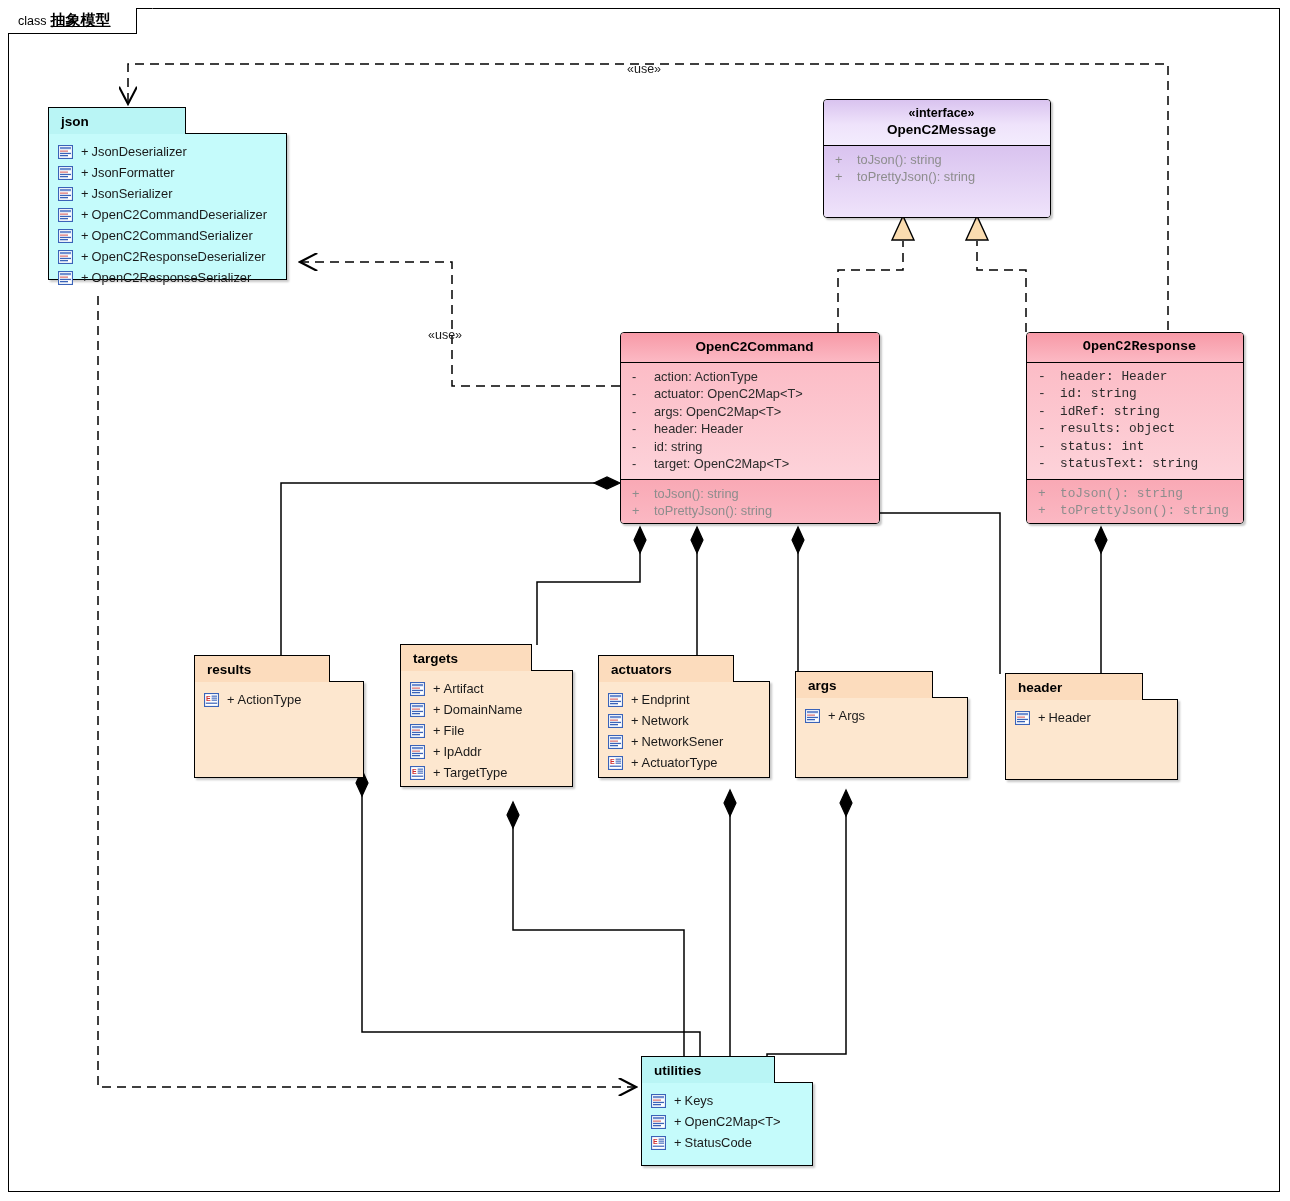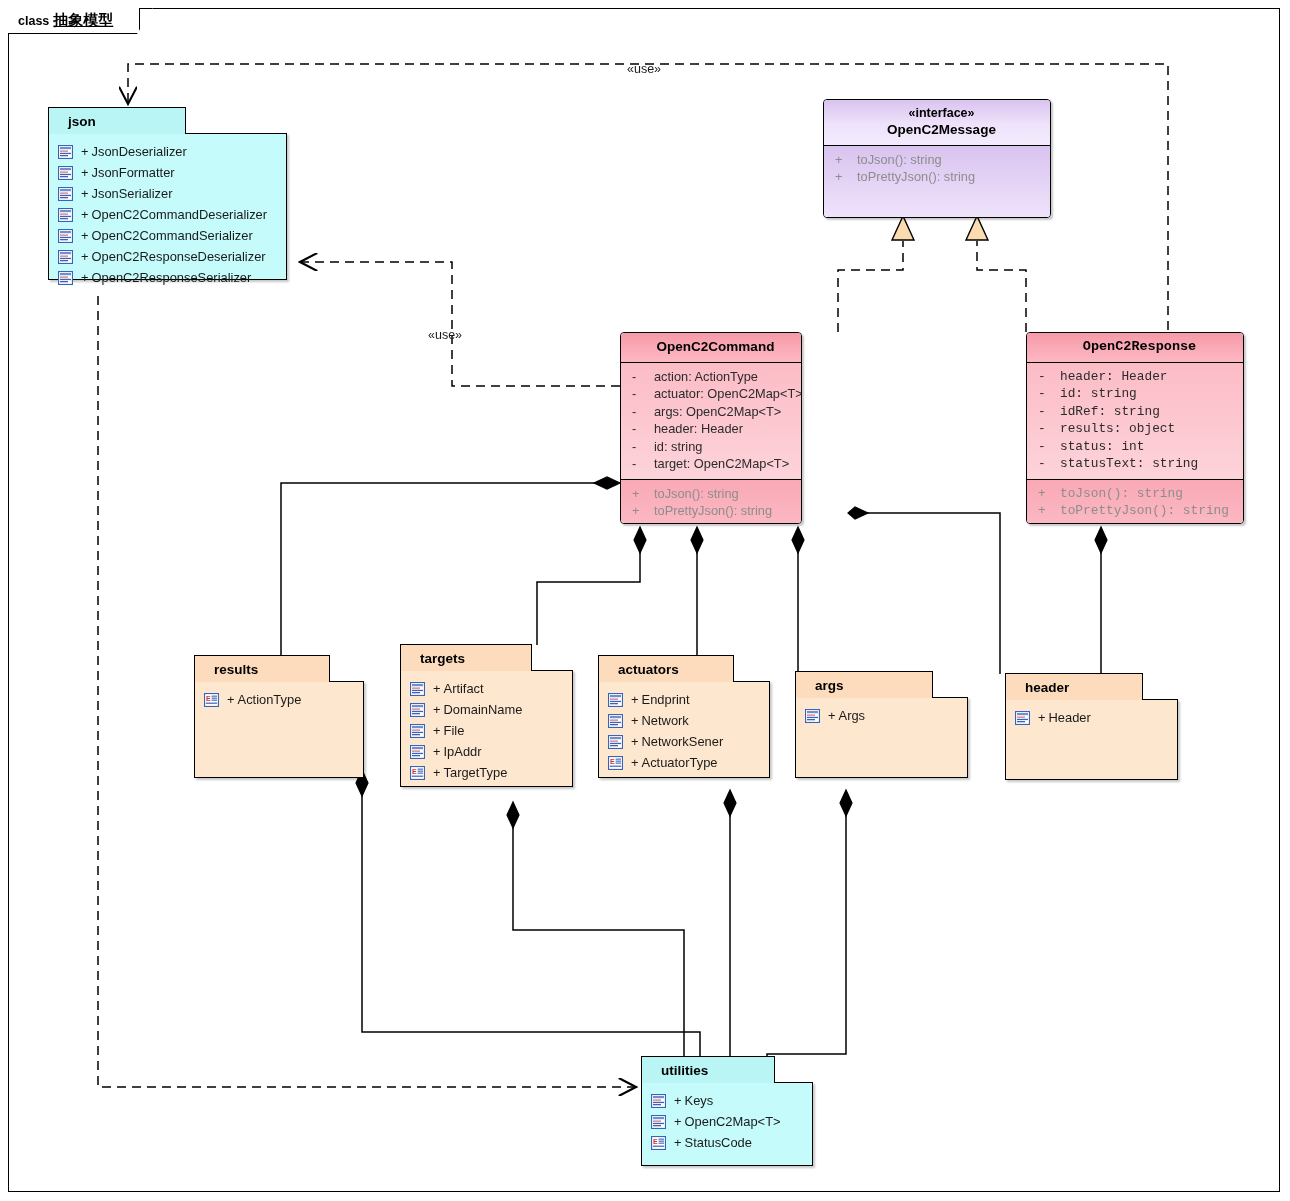--- a/index.html
+++ b/index.html
@@ -14,21 +14,21 @@
     position:absolute;left:8px;top:8px;width:1272px;height:1184px;
     border:1.6px solid #000;box-sizing:border-box;background:#fff;
   }
   .frame-tab{
     position:absolute;left:8px;top:8px;height:26px;
     border:1.6px solid #000;border-left:none;border-top:none;
     background:#fff;box-sizing:border-box;
     padding:0 26px 0 10px;display:flex;align-items:center;
     white-space:nowrap;
   }
-  .frame-tab .kw{font-size:12.5px;color:#000;font-weight:700;}
+  .frame-tab .kw{font-size:12.5px;color:#000;font-weight:400;}
   .frame-tab .nm{font-size:15px;color:#000;font-weight:700;margin-left:4px;text-decoration:underline;}
   .frame-tab-slant{
     position:absolute;top:8px;width:0;height:0;
     border-style:solid;border-width:0 0 26px 16px;
     border-color:transparent transparent #fff transparent;
   }
 
   svg#wires{position:absolute;left:0;top:0;width:1290px;height:1201px;pointer-events:none;}
 
   
@@ -56,21 +56,21 @@
   
   .pink-h{background:linear-gradient(180deg,#f79aa7 0%,#fcb9c4 100%);}
   .pink-b{background:linear-gradient(180deg,#fcbcc6 0%,#fdd3da 100%);}
   .pink-o{background:linear-gradient(180deg,#f9a9b5 0%,#fbb9c4 100%);}
 
   
   .pkg{position:absolute;}
   .pkg-tab{
     position:absolute;left:0;top:0;height:27px;box-sizing:border-box;
     border:1.3px solid #000;border-bottom:none;
-    display:flex;align-items:center;padding-left:19px;
+    display:flex;align-items:center;padding-left:12px;
     font-weight:700;font-size:13.5px;color:#000;white-space:nowrap;z-index:2;
   }
   .pkg-body{
     position:absolute;box-sizing:border-box;border:1.3px solid #000;
     box-shadow:2px 2px 2px rgba(0,0,0,.22);
     padding:7px 8px 8px 9px;z-index:1;
   }
   .pkg-orange .pkg-tab{background:#fcdcbd;}
   .pkg-orange .pkg-body{background:#fde7cf;}
   .pkg-cyan .pkg-tab{background:#b9f5f5;}
@@ -192,21 +192,21 @@
           <span class="vis op">+</span>
           <span class="op">toJson(): string</span>
         </div>
       <div class="mrow">
           <span class="vis op">+</span>
           <span class="op">toPrettyJson(): string</span>
         </div>
     </div>
   </div>
 
-  <div class="clsbox" style="left:620px;top:332px;width:182px;height:192px;">
+  <div class="clsbox" style="left:620px;top:332px;width:260px;height:192px;">
     <div class="cls-title pink-h">OpenC2Command</div>
     <div class="cls-sec pink-b">
       <div class="mrow">
           <span class="vis attr">-</span>
           <span class="attr">action: ActionType</span>
         </div>
       <div class="mrow">
           <span class="vis attr">-</span>
           <span class="attr">actuator: OpenC2Map&lt;T&gt;</span>
         </div>

